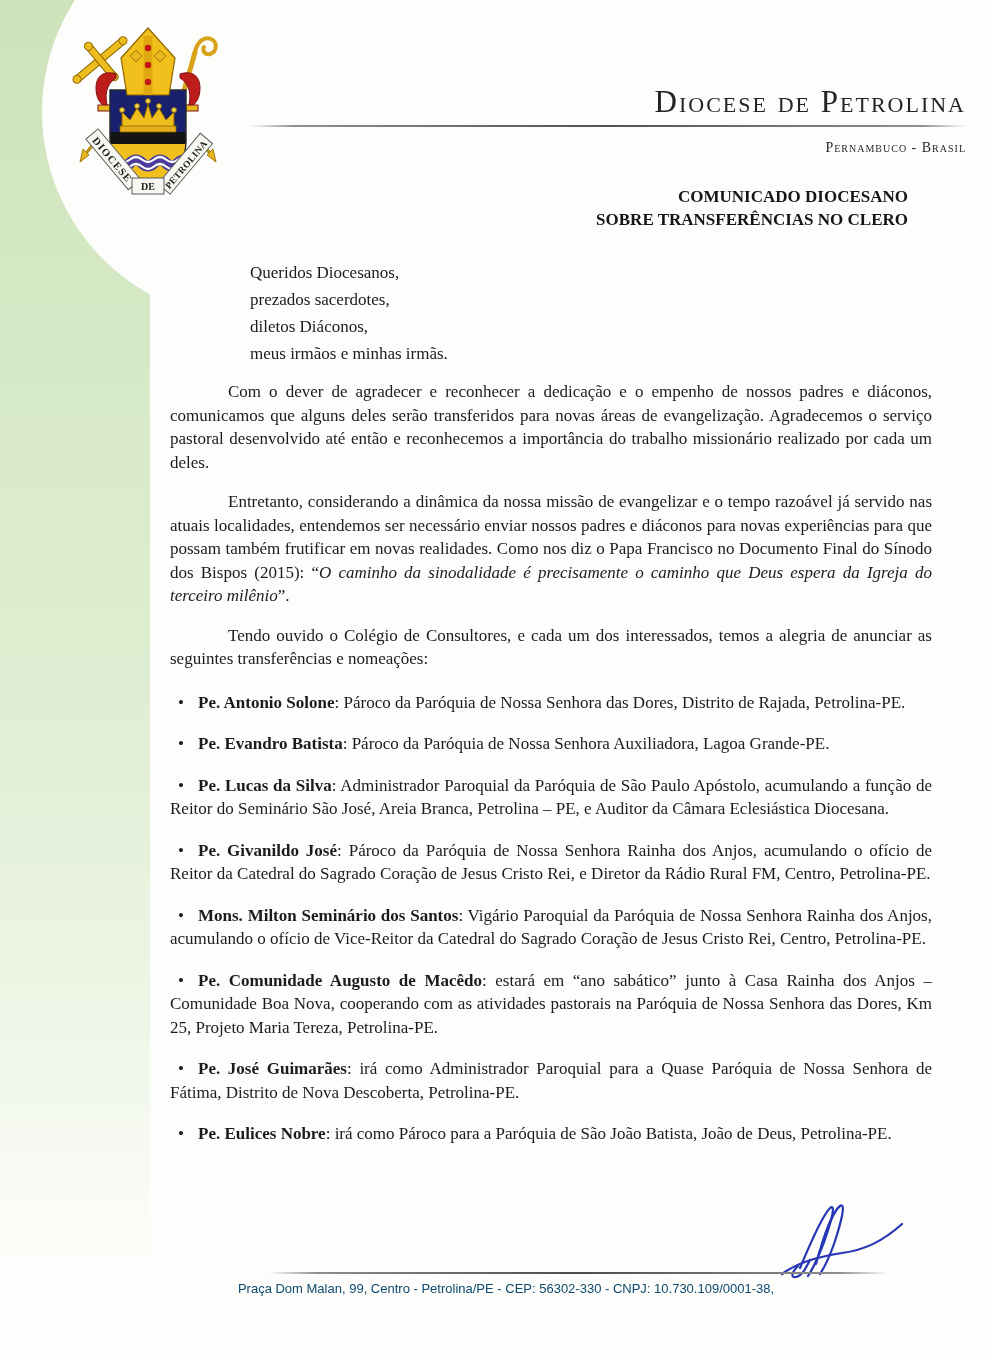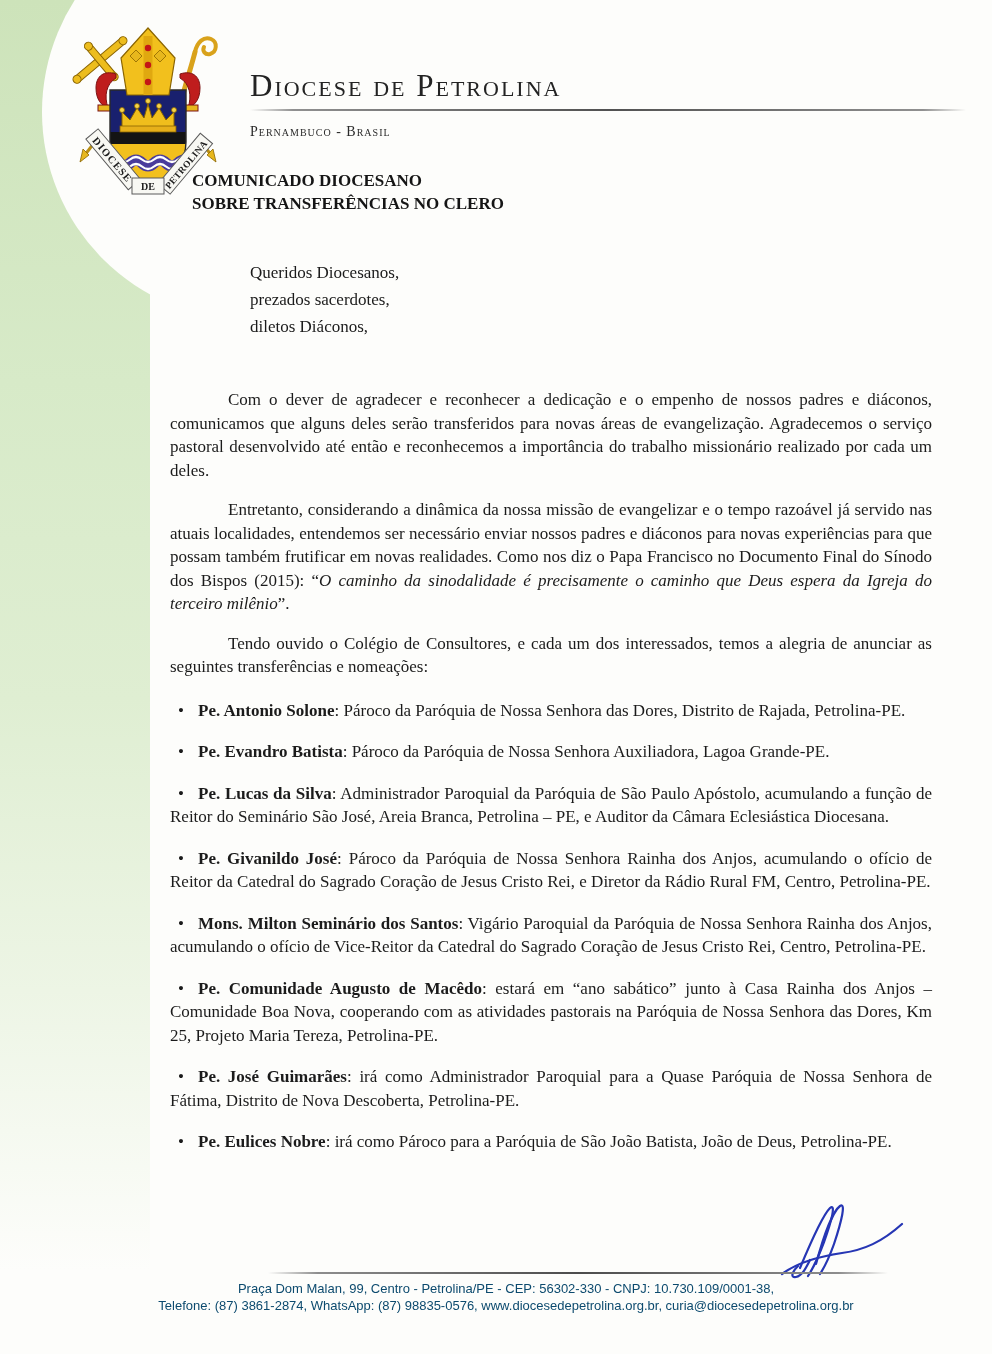--- a/index.html
+++ b/index.html
@@ -11,28 +11,28 @@
   .green-band{
     position:absolute;left:0;top:0;width:150px;height:1270px;
     background:linear-gradient(180deg,#cde3ba 0%,#d7eac8 30%,#dfeed2 55%,#edf5e5 78%,#fdfdfb 100%);
   }
   .band-cutout{
     position:absolute;left:42px;top:-96px;width:416px;height:416px;border-radius:50%;
     background:#fdfdfb;
   }
   .crest{position:absolute;left:58px;top:8px;}
   .crest text{font-family:"Liberation Serif", serif;}
-  .header-block{position:absolute;left:250px;top:68px;width:716px;text-align:left;}
+  .header-block{position:absolute;left:250px;top:84px;width:716px;text-align:right;}
   .org-title{font-variant:small-caps;font-size:31px;letter-spacing:2px;color:#232323;}
   .header-rule{height:2px;margin-top:5px;
     background:linear-gradient(90deg,rgba(120,120,120,0) 0%,#909090 6%,#515151 50%,#909090 94%,rgba(120,120,120,0) 100%);}
   .org-region{font-variant:small-caps;font-size:14px;letter-spacing:1px;margin-top:13px;color:#2a2a2a;}
   .subject-block{margin-top:29px;font-weight:bold;font-size:17px;line-height:23px;position:relative;left:-58px;color:#151515;}
   .salutation{position:absolute;left:250px;top:259px;width:640px;text-align:left;font-size:17px;line-height:27px;}
-  .main-column{position:absolute;left:170px;top:388px;width:762px;font-size:17px;line-height:23.5px;text-align:justify;}
+  .main-column{position:absolute;left:170px;top:380px;width:762px;font-size:17px;line-height:23.5px;text-align:justify;}
   .para{text-indent:58px;margin:0 0 16px 0;}
   .quote-italic{font-style:italic;}
   .clergy-list{margin-top:20px;}
   .list-item{margin:0 0 18px 0;text-indent:8px;}
   .item-bullet{display:inline-block;width:20px;text-indent:0;}
   .item-name{font-weight:bold;}
   .signature{position:absolute;left:770px;top:1196px;}
   .footer-rule{position:absolute;left:268px;top:1272px;width:620px;height:2px;
     background:linear-gradient(90deg,rgba(120,120,120,0) 0%,#8d8d8d 8%,#4c4c4c 50%,#8d8d8d 92%,rgba(120,120,120,0) 100%);}
   .footer{position:absolute;left:120px;top:1280px;width:772px;text-align:center;
@@ -134,20 +134,21 @@
   <div class="subject-block">
     <div>COMUNICADO DIOCESANO</div>
     <div>SOBRE TRANSFERÊNCIAS NO CLERO</div>
   </div>
 </div>
 
 <div class="salutation">
   <div>Queridos Diocesanos,</div>
   <div>prezados sacerdotes,</div>
   <div>diletos Diáconos,</div>
+  <div>meus irmãos e minhas irmãs.</div>
 </div>
 
 <div class="main-column">
   <p class="para">Com o dever de agradecer e reconhecer a dedicação e o empenho de nossos padres e diáconos, comunicamos que alguns deles serão transferidos para novas áreas de evangelização. Agradecemos o serviço pastoral desenvolvido até então e reconhecemos a importância do trabalho missionário realizado por cada um deles.</p>
   <p class="para"><span>Entretanto, considerando a dinâmica da nossa missão de evangelizar e o tempo razoável já servido nas atuais localidades, entendemos ser necessário enviar nossos padres e diáconos para novas experiências para que possam também frutificar em novas realidades. Como nos diz o Papa Francisco no Documento Final do Sínodo dos Bispos (2015): “</span><span class="quote-italic">O caminho da sinodalidade é precisamente o caminho que Deus espera da Igreja do terceiro milênio</span><span>”.</span></p>
   <p class="para">Tendo ouvido o Colégio de Consultores, e cada um dos interessados, temos a alegria de anunciar as seguintes transferências e nomeações:</p>
 
   <div class="clergy-list">
     <div class="list-item"><span class="item-bullet">•</span><span class="item-name">Pe. Antonio Solone</span><span>: Pároco da Paróquia de Nossa Senhora das Dores, Distrito de Rajada, Petrolina-PE.</span></div>
     <div class="list-item"><span class="item-bullet">•</span><span class="item-name">Pe. Evandro Batista</span><span>: Pároco da Paróquia de Nossa Senhora Auxiliadora, Lagoa Grande-PE.</span></div>
@@ -165,14 +166,13 @@
     <path d="M30 72 C40 48 52 20 60 12 C66 7 62 24 54 46 C48 62 42 74 38 80"></path>
     <path d="M46 68 C52 46 62 16 70 10 C76 6 72 24 64 48 C59 62 54 72 50 78"></path>
     <path d="M12 78 C28 66 52 60 72 57 C94 54 112 46 132 28"></path>
     <path d="M28 70 C22 76 20 82 26 81 C32 80 36 72 40 64"></path>
   </g>
 </svg>
 
 <div class="footer-rule"></div>
 <div class="footer">
   <div>Praça Dom Malan, 99, Centro - Petrolina/PE - CEP: 56302-330 - CNPJ: 10.730.109/0001-38,</div>
-  <div>Telefone: (87) 3861-2874, WhatsApp: (87) 98835-0576, www.diocesedepetrolina.org.br, curia@diocesedepetrolina.org.br</div>
 </div>
 
 </body></html>

